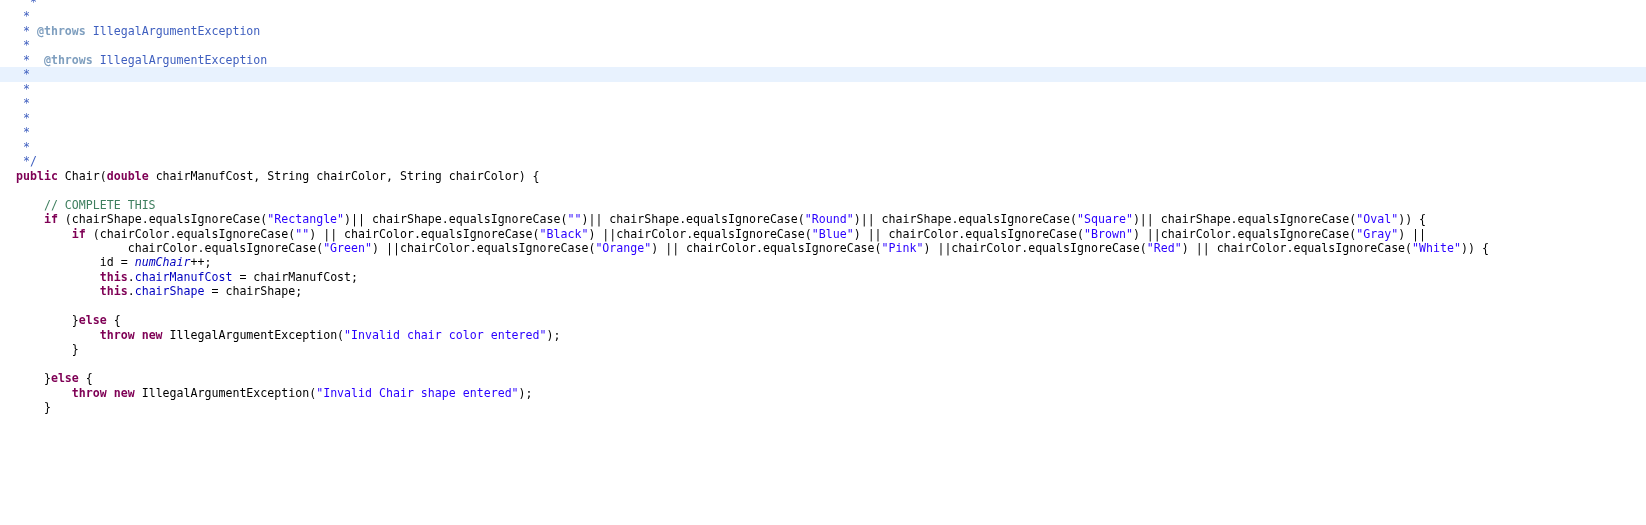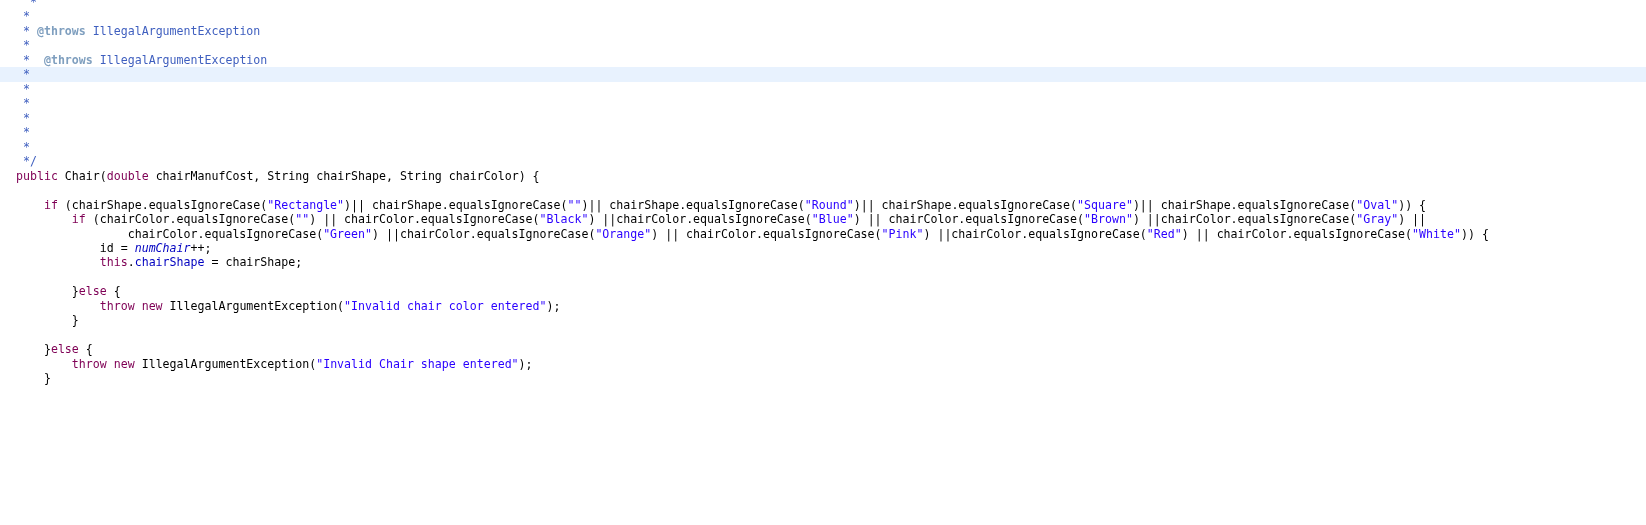--- a/index.html
+++ b/index.html
@@ -31,21 +31,21 @@
     letter-spacing: 0px;
   }
   .code-line.highlight {
     background: #e8f2fe;
   }
   
   .jdoc      { color: #3f5fbf; }            
   .jdoc-tag  { color: #7f9fbf; }            
   .jdoc-kw   { color: #7f9fbf; font-weight: bold; }
   .cmt       { color: #3f7f5f; }            
-  .kw        { color: #7f0055; font-weight: normal; } 
+  .kw        { color: #7f0055; font-weight: bold; } 
   .str       { color: #2a00ff; }            
   .fld       { color: #0000c0; }            
   .sfld      { color: #0000c0; font-style: italic; } 
   .plain     { color: #000000; }
 </style>
 </head>
 <body>
 
 <div id="editor">
   <div id="code-area" style="margin-top: -5px;">
@@ -54,26 +54,28 @@
       <div class="code-line"><span class="jdoc"> * </span><span class="jdoc-kw">@throws</span><span class="jdoc"> </span><span class="jdoc">IllegalArgumentException</span></div>
       <div class="code-line"><span class="jdoc"> * </span></div>
       <div class="code-line"><span class="jdoc"> *  </span><span class="jdoc-kw">@throws</span><span class="jdoc"> </span><span class="jdoc">IllegalArgumentException</span></div>
       <div class="code-line highlight"><span class="jdoc"> * </span></div>
       <div class="code-line"><span class="jdoc"> * </span></div>
       <div class="code-line"><span class="jdoc"> * </span></div>
       <div class="code-line"><span class="jdoc"> * </span></div>
       <div class="code-line"><span class="jdoc"> * </span></div>
       <div class="code-line"><span class="jdoc"> * </span></div>
       <div class="code-line"><span class="jdoc"> */</span></div>
-      <div class="code-line"><span class="kw">public</span><span class="plain"> Chair(</span><span class="kw">double</span><span class="plain"> chairManufCost, </span><span class="plain">String</span><span class="plain"> chairShape, </span><span class="plain">String</span><span class="plain"> chairColor) {</span></div>
+      <div class="code-line"><span class="kw">public</span><span class="plain"> Chair(</span><span class="kw">double</span><span class="plain"> chairManufCost, </span><span class="plain">String</span><span class="plain"> chairColor, </span><span class="plain">String</span><span class="plain"> chairColor) {</span></div>
       <div class="code-line">&nbsp;</div>
+      <div class="code-line"><span class="plain">    </span><span class="cmt">// COMPLETE THIS</span></div>
       <div class="code-line"><span class="plain">    </span><span class="kw">if</span><span class="plain"> (chairShape.equalsIgnoreCase(</span><span class="str">"Rectangle"</span><span class="plain">)|| chairShape.equalsIgnoreCase(</span><span class="str">""</span><span class="plain">)|| chairShape.equalsIgnoreCase(</span><span class="str">"Round"</span><span class="plain">)|| chairShape.equalsIgnoreCase(</span><span class="str">"Square"</span><span class="plain">)|| chairShape.equalsIgnoreCase(</span><span class="str">"Oval"</span><span class="plain">)) {</span></div>
       <div class="code-line"><span class="plain">        </span><span class="kw">if</span><span class="plain"> (chairColor.equalsIgnoreCase(</span><span class="str">""</span><span class="plain">) || chairColor.equalsIgnoreCase(</span><span class="str">"Black"</span><span class="plain">) ||chairColor.equalsIgnoreCase(</span><span class="str">"Blue"</span><span class="plain">) || chairColor.equalsIgnoreCase(</span><span class="str">"Brown"</span><span class="plain">) ||chairColor.equalsIgnoreCase(</span><span class="str">"Gray"</span><span class="plain">) ||</span></div>
       <div class="code-line"><span class="plain">                chairColor.equalsIgnoreCase(</span><span class="str">"Green"</span><span class="plain">) ||chairColor.equalsIgnoreCase(</span><span class="str">"Orange"</span><span class="plain">) || chairColor.equalsIgnoreCase(</span><span class="str">"Pink"</span><span class="plain">) ||chairColor.equalsIgnoreCase(</span><span class="str">"Red"</span><span class="plain">) || chairColor.equalsIgnoreCase(</span><span class="str">"White"</span><span class="plain">)) {</span></div>
       <div class="code-line"><span class="plain">            id = </span><span class="sfld">numChair</span><span class="plain">++;</span></div>
+      <div class="code-line"><span class="plain">            </span><span class="kw">this</span><span class="plain">.</span><span class="fld">chairManufCost</span><span class="plain"> = chairManufCost;</span></div>
       <div class="code-line"><span class="plain">            </span><span class="kw">this</span><span class="plain">.</span><span class="fld">chairShape</span><span class="plain"> = chairShape;</span></div>
       <div class="code-line">&nbsp;</div>
       <div class="code-line"><span class="plain">        }</span><span class="kw">else</span><span class="plain"> {</span></div>
       <div class="code-line"><span class="plain">            </span><span class="kw">throw</span><span class="plain"> </span><span class="kw">new</span><span class="plain"> IllegalArgumentException(</span><span class="str">"Invalid chair color entered"</span><span class="plain">);</span></div>
       <div class="code-line"><span class="plain">        }</span></div>
       <div class="code-line">&nbsp;</div>
       <div class="code-line"><span class="plain">    }</span><span class="kw">else</span><span class="plain"> {</span></div>
       <div class="code-line"><span class="plain">        </span><span class="kw">throw</span><span class="plain"> </span><span class="kw">new</span><span class="plain"> IllegalArgumentException(</span><span class="str">"Invalid Chair shape entered"</span><span class="plain">);</span></div>
       <div class="code-line"><span class="plain">    }</span></div>
       <div class="code-line">&nbsp;</div>

